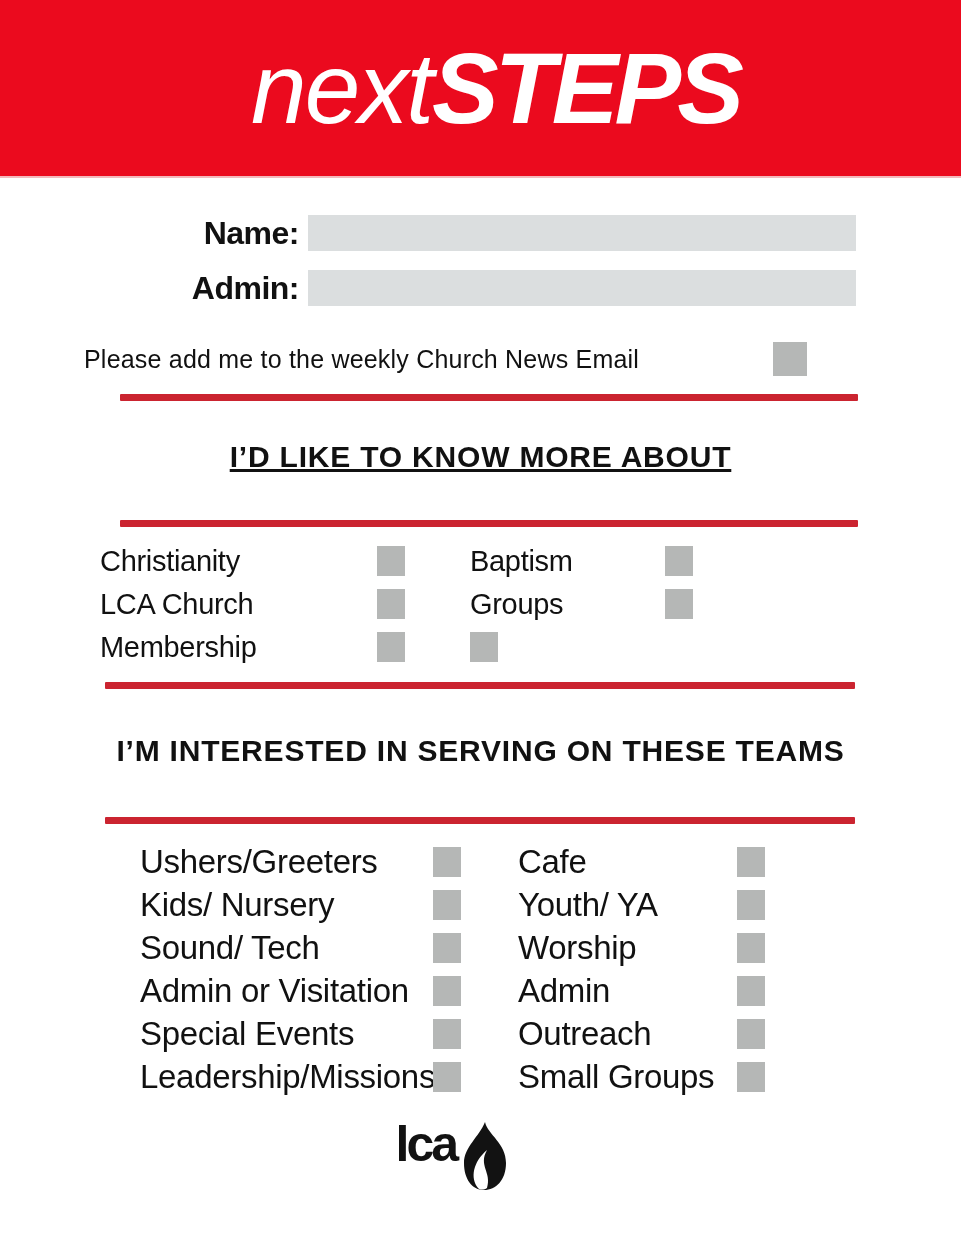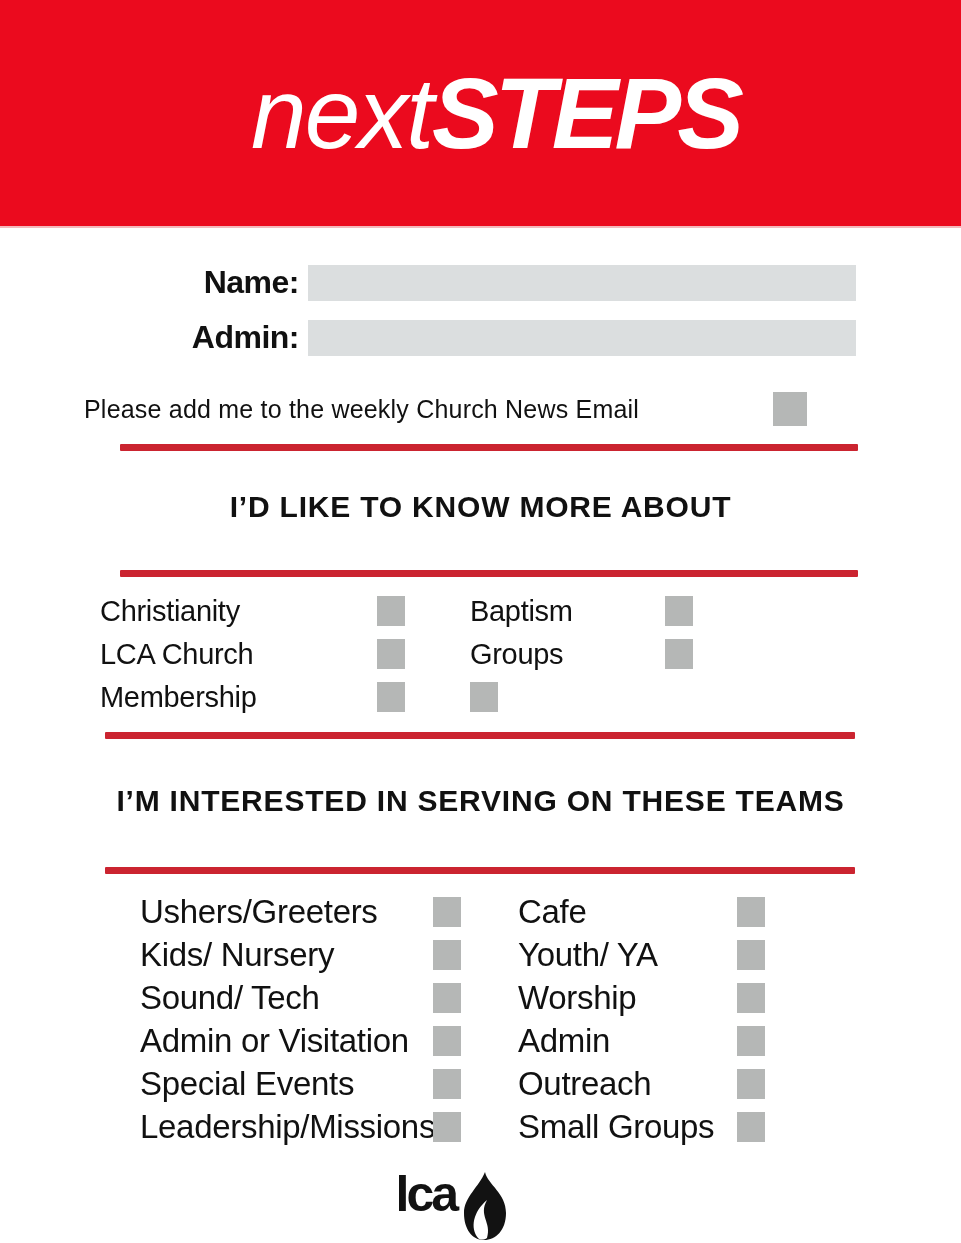--- a/index.html
+++ b/index.html
@@ -14,36 +14,36 @@
   body{
     width:961px;height:1243px;
     background:#ffffff;
     font-family:"Liberation Sans",sans-serif;
     color:var(--text-black,#111);
     overflow:hidden;
   }
 
   
   .banner{
-    height:228px;
+    height:178px;
     background:var(--banner-red,#eb0a1e);
     display:flex;align-items:center;justify-content:center;
     border-bottom:2px solid #f3b9bd;
     padding-left:44px;
   }
   .wordmark{
     font-style:italic;color:#fff;line-height:1;white-space:nowrap;
     padding-right:14px;
   }
   .wm-thin{font-size:100px;font-weight:400;letter-spacing:-2px;}
   .wm-bold{font-size:100px;font-weight:700;letter-spacing:-4px;}
 
   
   .fields{margin-top:37px;padding-right:105px;}
-  .field-row{display:flex;align-items:flex-end;height:36px;margin-bottom:19px;}
+  .field-row{display:flex;align-items:center;height:36px;margin-bottom:19px;}
   .field-label{
     width:308px;text-align:right;font-weight:bold;font-size:32px;
     padding-right:9px;flex:none;letter-spacing:-0.5px;
   }
   .field-input{
     flex:1;height:36px;background:var(--field-gray,#dbdedf);
     border:none;outline:none;font-size:24px;padding:0 8px;
     font-family:"Liberation Sans",sans-serif;
   }
 
@@ -60,21 +60,21 @@
   
   .divider{height:7px;background:var(--line-red,#cb2430);border-radius:1px;}
   .d1{margin:18px 0 0 120px;width:738px;}
   .d2{margin:0 0 0 120px;width:738px;}
   .d3{margin:13px 0 0 105px;width:750px;}
   .d4{margin:0 0 0 105px;width:750px;}
   .section-title{
     text-align:center;font-size:30px;letter-spacing:0.8px;
     line-height:34px;
   }
-  .h1{padding:14px 12px 21px;}
+  .h1{padding:14px 12px 21px;text-decoration:underline;}
   .h2{padding:20px 0 24px;}
 
   
   .know-grid{padding-left:100px;margin-top:13px;}
   .know-grid .opt-row{
     display:grid;grid-template-columns:277px 93px 195px 1fr;
     align-items:center;height:43px;font-size:29px;
   }
   .serve-grid{padding-left:140px;margin-top:17px;}
   .serve-grid .opt-row{

